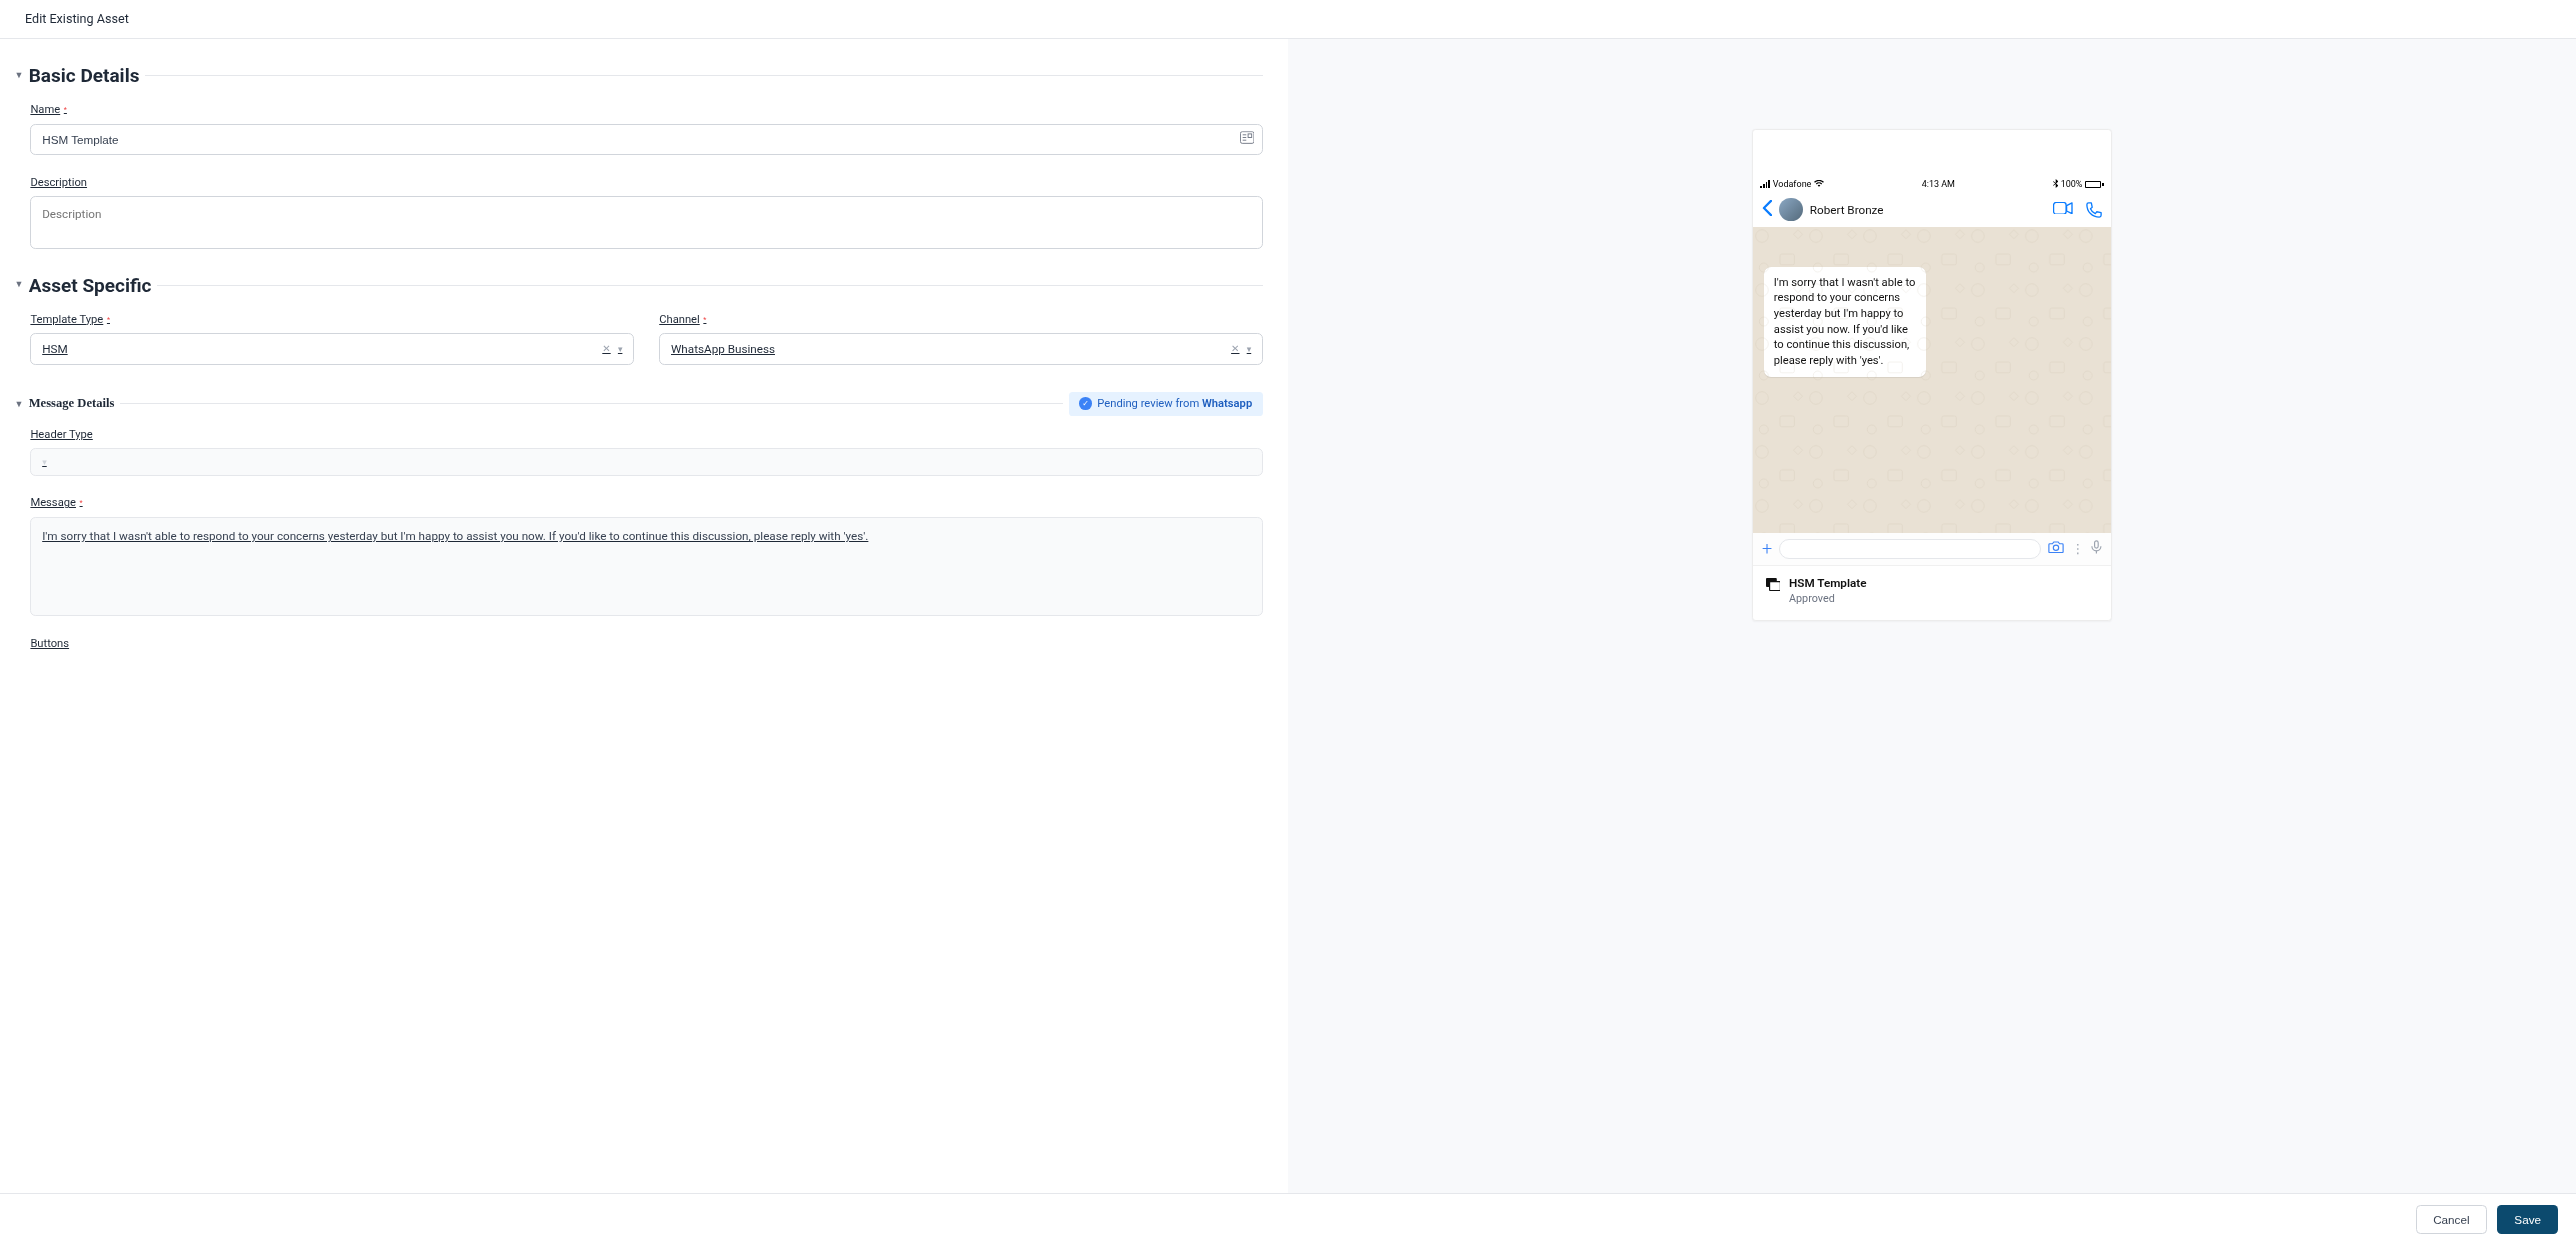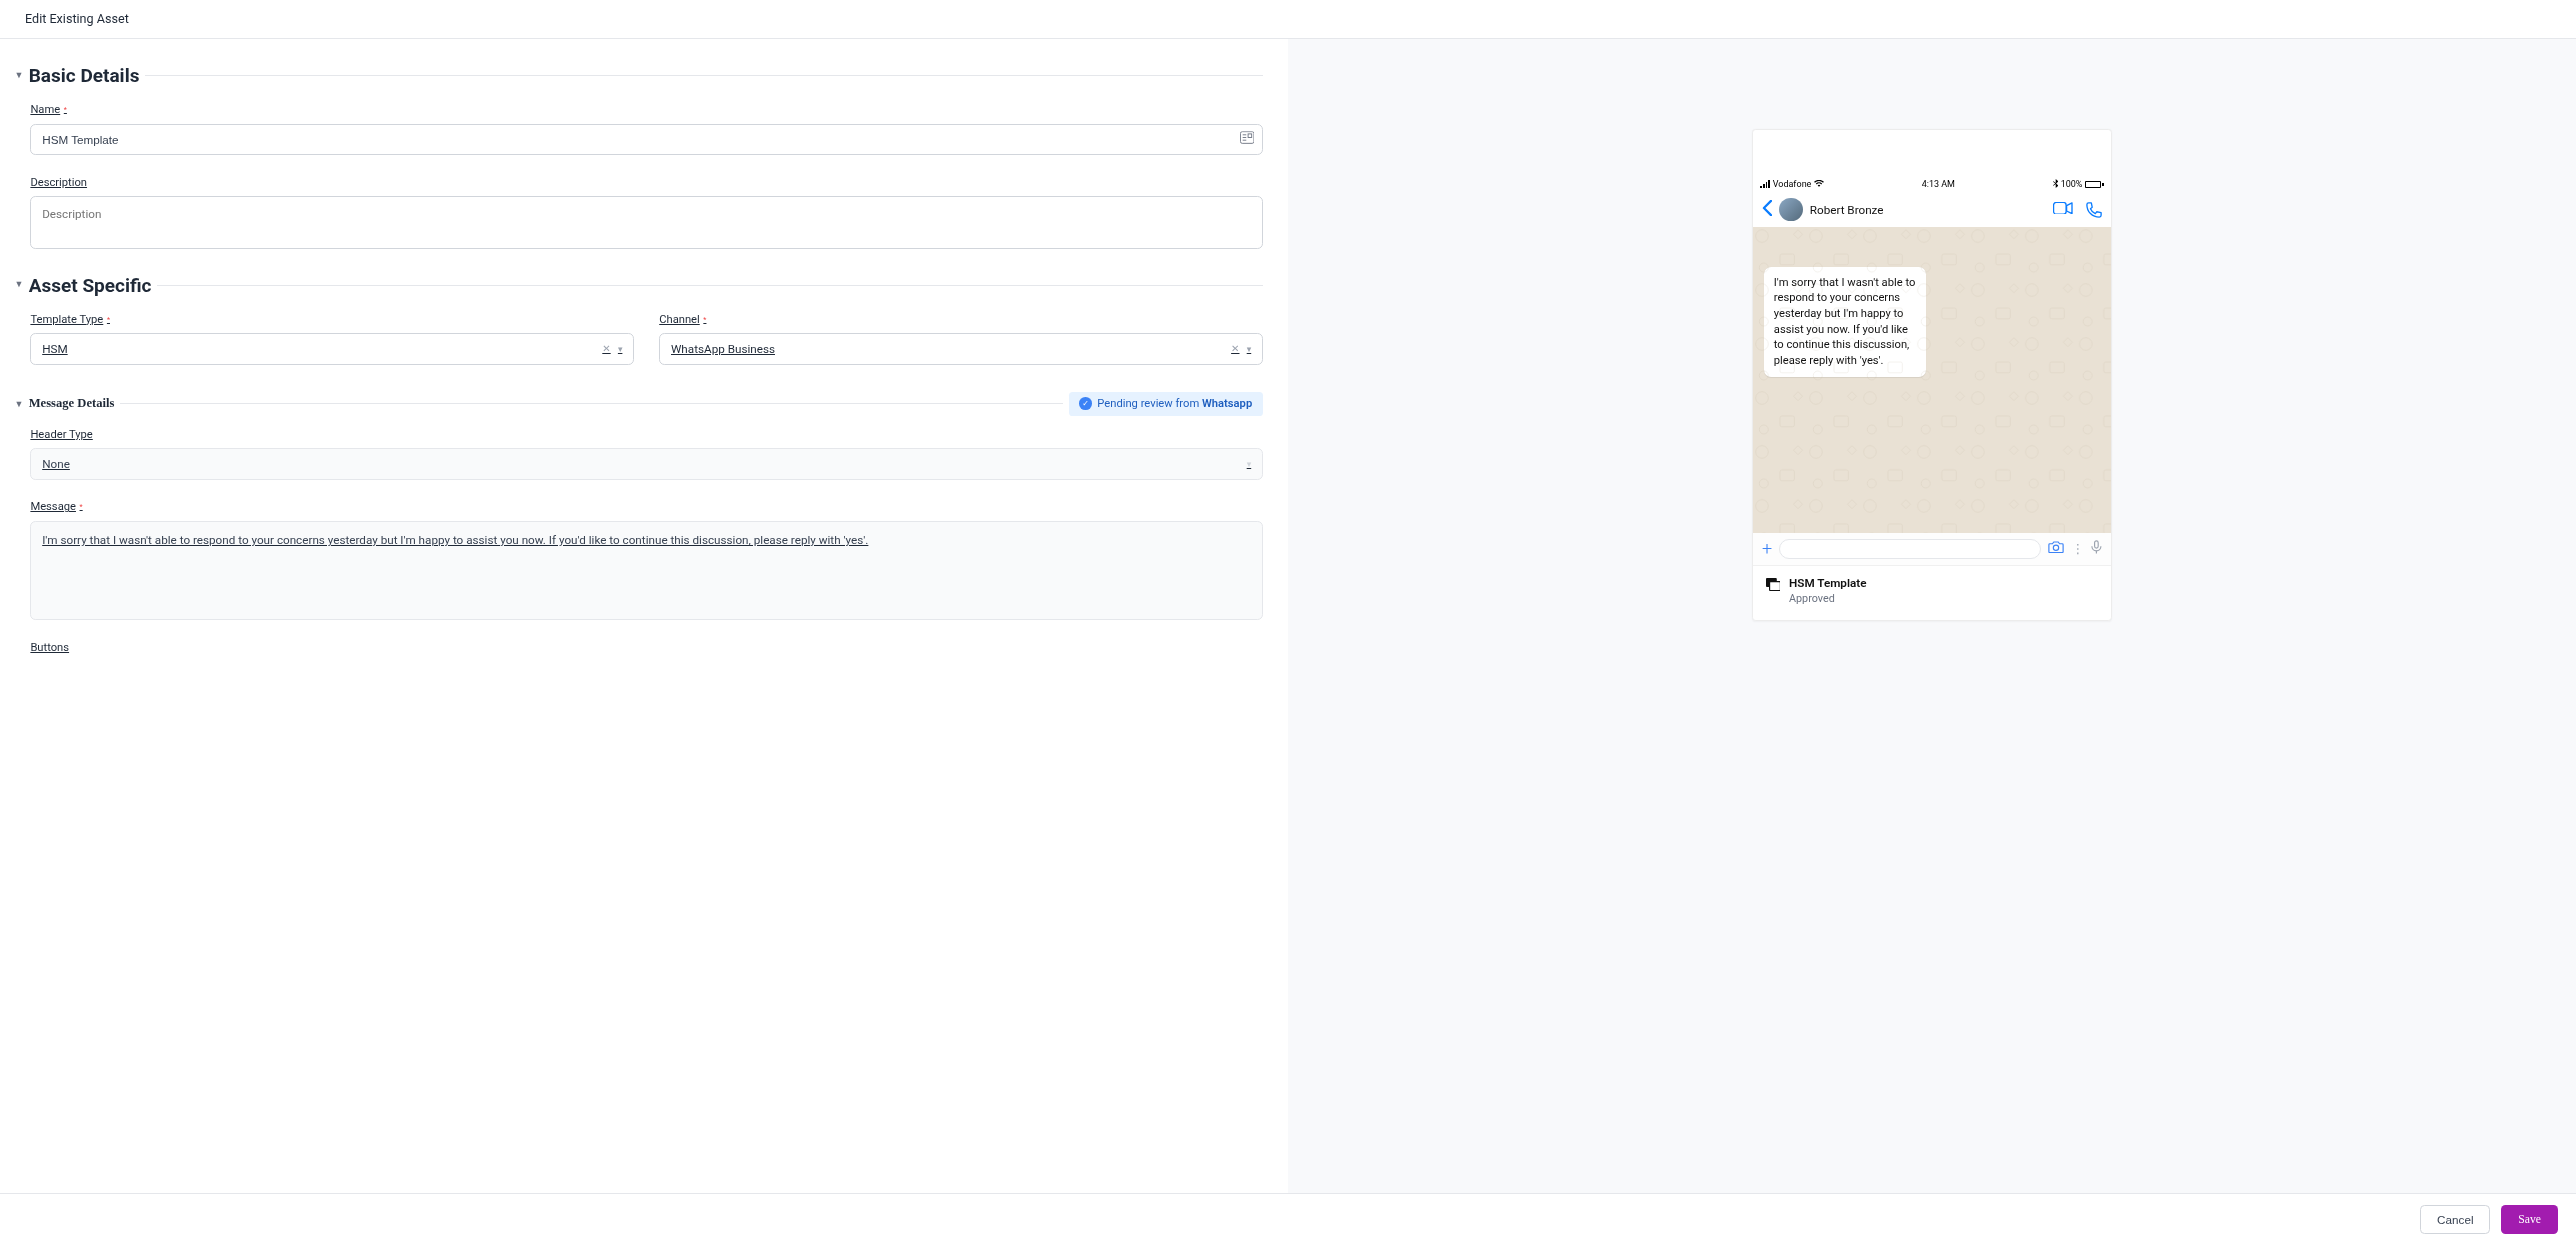--- a/index.html
+++ b/index.html
@@ -47,21 +47,21 @@
 .select-disabled { border:0.9px solid #e5e7eb; background:#f9fafb; border-radius:5.4px; padding: 8px 10.8px; font-size:11.7px; display:flex; align-items:center;}
 .select-disabled .value { flex:1; color:#374151;}
 .select-disabled .arrow { color:#d1d5db; font-size:9px;}
 
 .msg-textarea { width:100%; border:0.9px solid #e5e7eb; background:#f9fafb; border-radius:5.4px; padding: 10.8px; font-size:11.7px; color:#374151; min-height:99px; line-height:1.45;}
 
 
 .footer { border-top: 0.9px solid #e5e7eb; padding: 10.8px 18px; display:flex; justify-content:flex-end; gap:10.8px;}
 .btn { border-radius:4.5px; padding: 7.2px 16px; font-size:11.7px; cursor:pointer; border:0.9px solid transparent; }
 .btn-cancel { background:#fff; border:0.9px solid #d1d5db; color:#374151;}
-.btn-save { background:#a21caf; color:#fff;font-family:Liberation Serif, serif;}
+.btn-save { background:#0c4a6e; color:#fff;}
 
 
 .phone-card { width: 360px; background:#fff; border:0.9px solid #ececec; border-radius:3.6px; box-shadow: 0 0.9px 1.8px rgba(0,0,0,0.04); }
 .phone-frame { background:#fff; padding:0;margin-top:44px;}
 .status-bar { display:flex; align-items:center; justify-content:space-between; font-size:9px; padding: 4.5px 7.2px; color:#000;}
 .status-bar .carrier { display:flex; align-items:center; gap:2.7px;}
 .status-bar .right { display:flex; align-items:center; gap:2.7px;}
 .sig-bars { display:flex; align-items:flex-end; gap:0.9px;}
 .sig-bars span { width:1.8px; background:#000;}
 .sig-bars span:nth-child(1){height:2.7px;} .sig-bars span:nth-child(2){height:4.5px;} .sig-bars span:nth-child(3){height:6.3px;} .sig-bars span:nth-child(4){height:8px;}
@@ -175,21 +175,20 @@
         <span class="label">Message Details</span>
         <span class="line"></span>
         <div class="status-pill">
           <span class="tick">✓</span>
           <span><span>Pending review from </span><strong>Whatsapp</strong></span>
         </div>
       </div>
       <div class="section-body">
         <div class="field-label">Header Type</div>
         <div class="select-disabled" style="margin-bottom:20px;">
-          <span class="value">None</span>
           <span class="arrow">▾</span>
         </div>
 
         <div class="field-label">
           <span>Message</span>
             <span class="req">*</span>
         </div>
         <div class="msg-textarea">I'm sorry that I wasn't able to respond to your concerns yesterday but I'm happy to assist you now. If you'd like to continue this discussion, please reply with 'yes'.</div>
 
         <div style="height:21.6px;"></div>

